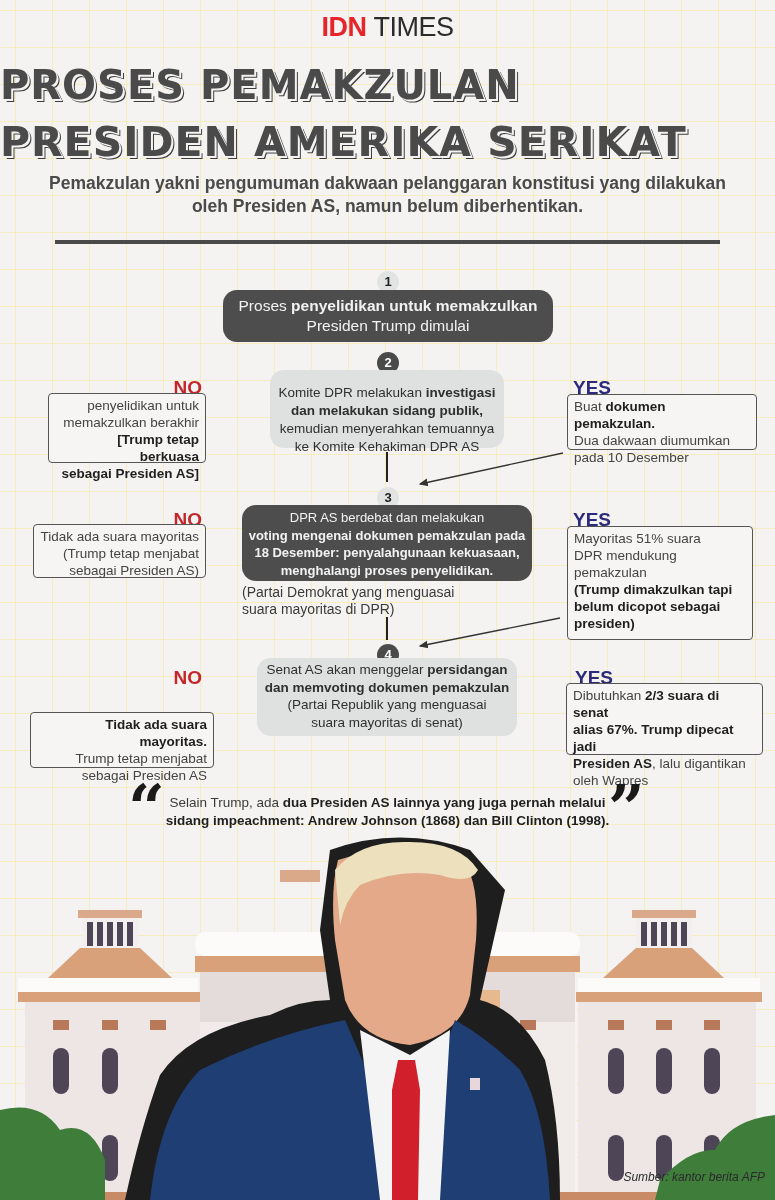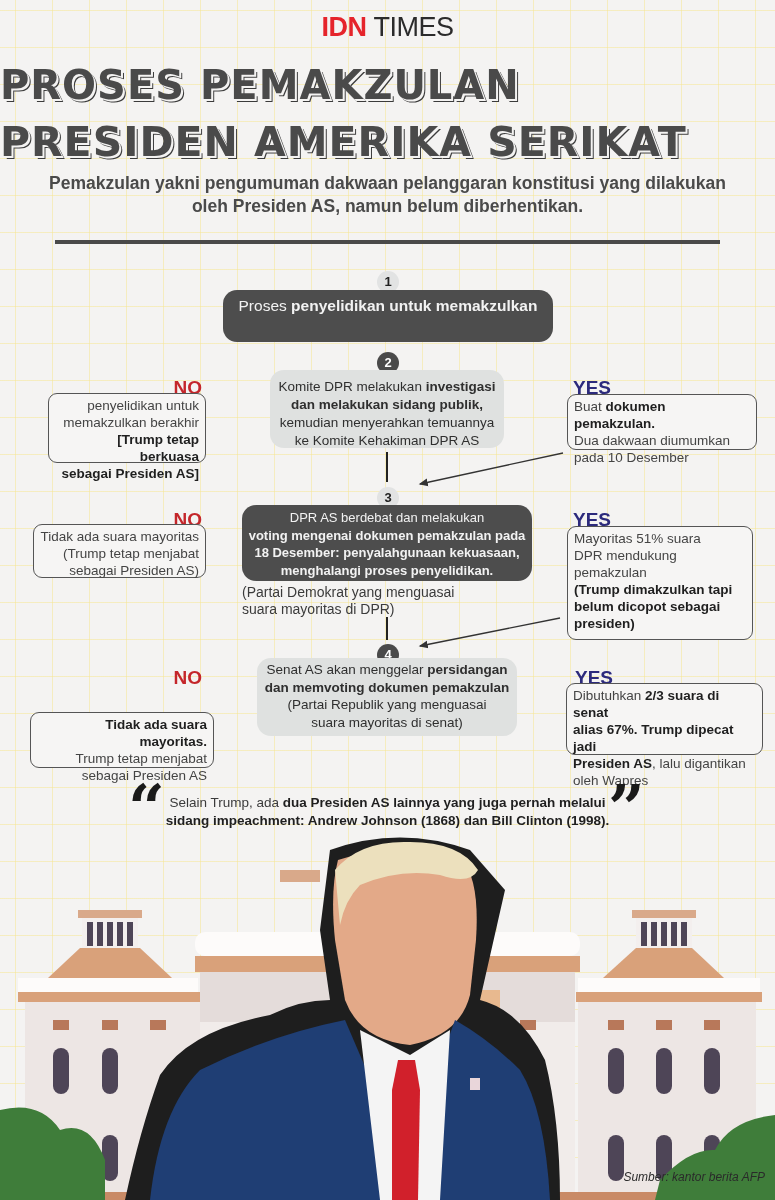--- a/index.html
+++ b/index.html
@@ -38,21 +38,21 @@
   .box.dark { background: #4d4d4d; color: #f2f2f2; }
   .box.light { background: #dfe1e0; color: #2f2f2f; }
   .box b { font-weight: bold; }
 
   .note { font-size: 14px; color: #3b3b3b; line-height: 17px; }
 
   
   .tag { font-size: 19px; font-weight: bold; }
   .tag.no { color: #c4262b; text-align: right; }
   .tag.yes { color: #2c2a7c; }
-  .side { border: 1.5px solid #555; border-radius: 9px; background: #f6f5f4; font-size: 13.5px; line-height: 17px; color: #444; padding: 3px 6px; }
+  .side { border: 1.5px solid #555; border-radius: 4px; background: #f6f5f4; font-size: 13.5px; line-height: 17px; color: #444; padding: 3px 6px; }
   .side.left { text-align: right; }
   .side.right { text-align: left; }
   .side b { color: #1f1f1f; }
 
   
   .quote-mark { font-size: 64px; font-weight: bold; color: #1a1a1a; font-family: "DejaVu Serif", serif; line-height: 64px; }
   .quote-text { left: 160px; width: 455px; top: 794px; text-align: center; font-size: 13.5px; line-height: 18px; color: #3b3b3b; }
   .quote-text b { color: #1f1f1f; }
 
   .source { right: 10px; top: 1170px; font-size: 12px; font-style: italic; color: #2a2a2a; }
@@ -68,24 +68,25 @@
 <div class="abs title title2">PRESIDEN AMERIKA SERIKAT</div>
 <div class="abs subtitle">
   <div>Pemakzulan yakni pengumuman dakwaan pelanggaran konstitusi yang dilakukan</div>
   <div>oleh Presiden AS, namun belum diberhentikan.</div>
 </div>
 <div class="abs rule"></div>
 
 <div class="abs badge light" style="left:377px;top:271px;">1</div>
 <div class="abs box dark" style="left:223px;top:290px;width:330px;height:52px;font-size:15.5px;padding-top:6px;line-height:20px;">
   <div><span>Proses </span><b>penyelidikan untuk memakzulkan</b></div>
+  <div>Presiden Trump dimulai</div>
 </div>
 
 <div class="abs badge dark" style="left:377px;top:352px;">2</div>
-<div class="abs box light" style="left:270px;top:370px;width:234px;height:78px;font-size:13.5px;padding-top:8px;line-height:18px;">
+<div class="abs box light" style="left:270px;top:370px;width:234px;height:78px;font-size:13.5px;padding-top:14px;line-height:18px;">
   <div><span>Komite DPR melakukan </span><b>investigasi</b></div>
   <div><b>dan melakukan sidang publik,</b></div>
   <div>kemudian menyerahkan temuannya</div>
   <div>ke Komite Kehakiman DPR AS</div>
 </div>
 
 <div class="abs tag no" style="left:150px;width:52px;top:377px;">NO</div>
 <div class="abs side left" style="left:48px;top:393px;width:158px;height:70px;">
   <div>penyelidikan untuk</div>
   <div>memakzulkan berakhir</div>

